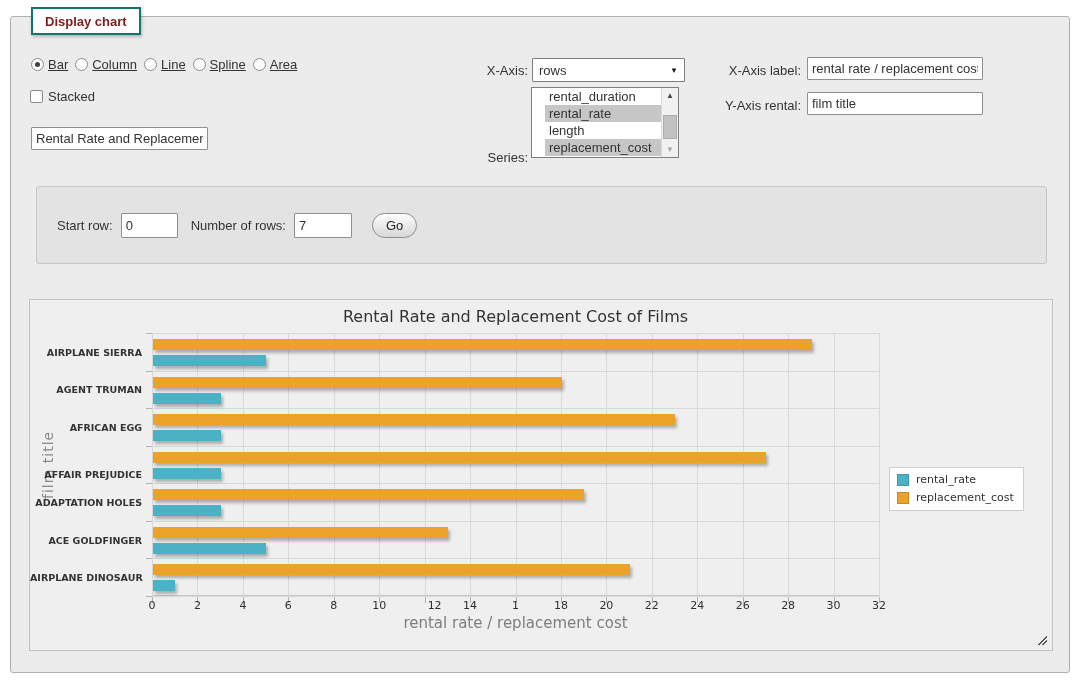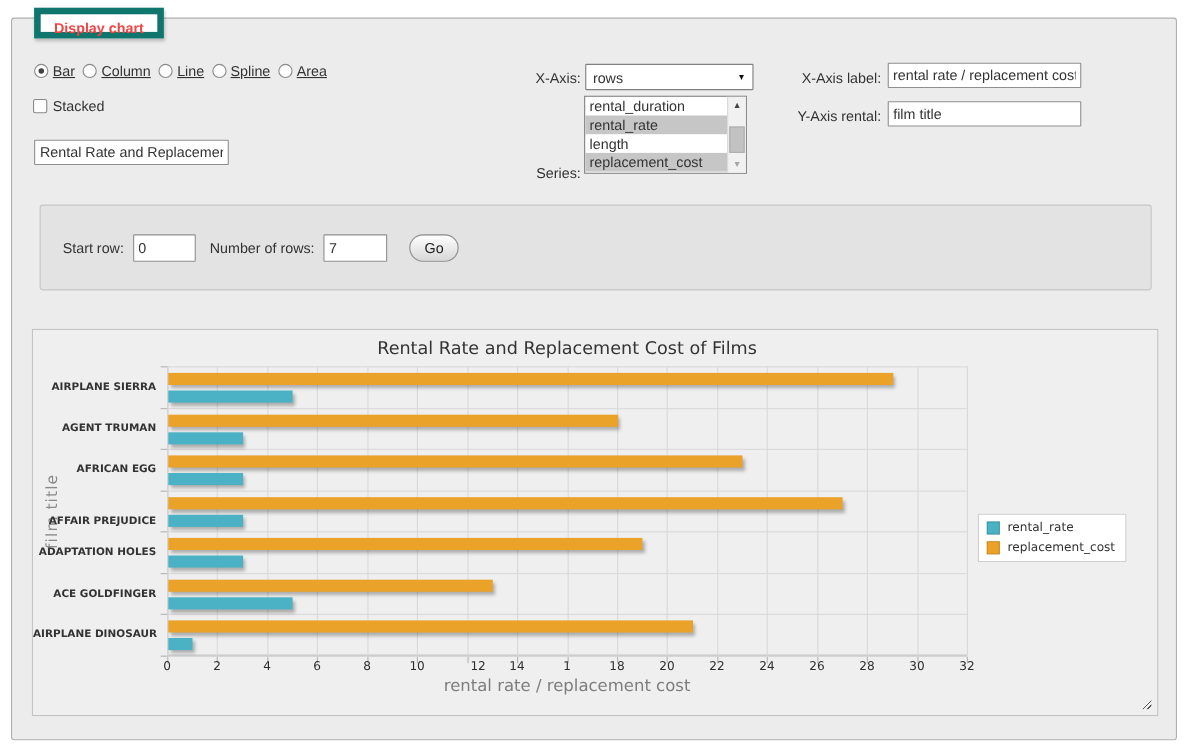--- a/index.html
+++ b/index.html
@@ -2,42 +2,42 @@
 <html><head>
 <meta charset="utf-8">
 <style>
   * { margin:0; padding:0; box-sizing:border-box; }
   html,body { width:1081px; height:681px; background:#ffffff; font-family:"Liberation Sans", sans-serif; font-size:13px; color:#333; }
 
   
   #fieldset { position:absolute; left:10px; top:16px; width:1060px; height:657px;
     background:#ececec; border:1px solid #b0b0b0; border-radius:3px; }
   #fieldset-legend { position:absolute; left:20px; top:-10px; height:28px; padding:0 12px;
-    background:#ffffff; border:6px solid #0f766e; box-shadow:1px 2px 3px rgba(0,0,0,0.22);
-    font-weight:bold; font-size:13px; line-height:26px; color:#ef4444; }
+    background:#ffffff; border:2px solid #0f766e; box-shadow:1px 2px 3px rgba(0,0,0,0.22);
+    font-weight:bold; font-size:13px; line-height:26px; color:#7f1d1d; }
 
   
   .caption { position:absolute; text-align:right; color:#333; }
   input.txt { position:absolute; height:23px; border:1px solid #8f8f8f; background:#fff;
     font-family:"Liberation Sans", sans-serif; font-size:13px; color:#333; padding:0 4px; border-radius:1px; }
   #radio-row { position:absolute; left:20px; top:40px; display:flex; align-items:center; gap:7px;text-decoration:underline; }
   .radio-opt { display:flex; align-items:center; gap:4px; cursor:default; }
   .radio { width:13px; height:13px; border:1px solid #8a8a8a; border-radius:50%; background:#fdfdfd; position:relative; }
   .radio.checked::after { content:""; position:absolute; left:3px; top:3px; width:5px; height:5px; border-radius:50%; background:#404040; }
   #stacked-row { position:absolute; left:19px; top:72px; display:flex; align-items:center; gap:5px; }
   .checkbox { width:13px; height:13px; border:1px solid #8a8a8a; border-radius:2px; background:#fdfdfd; }
 
   .select-box { position:absolute; left:521px; top:41px; width:153px; height:24px; background:#fff;
     border:1px solid #7f7f7f; border-radius:1px; display:flex; align-items:center; }
   .select-value { flex:1; padding-left:6px; }
   .select-arrow { width:20px; text-align:center; font-size:9px; color:#111; }
 
   #series-list { position:absolute; left:520px; top:70px; width:148px; height:71px;
     background:#fff; border:1px solid #7f7f7f; display:flex; }
-  #series-options { flex:1; overflow:hidden; }
+  #series-options { flex:1; overflow:hidden;margin-left:13px; }
   .series-option { height:17px; line-height:17px; padding-left:4px; white-space:nowrap; }
   .series-option.sel { background:#c6c6c6; }
   #series-scrollbar { width:17px; background:#f1f1f1; border-left:1px solid #d9d9d9; position:relative; }
   .scroll-btn { position:absolute; left:0; width:16px; height:15px; text-align:center; font-size:8px; line-height:15px; }
   #scroll-up { top:0; color:#444; }
   #scroll-down { bottom:0; color:#a5a5a5; }
   #scroll-thumb { position:absolute; left:1px; top:27px; width:14px; height:24px; background:#c2c2c2; border:1px solid #adadad; }
 
   
   #rows-panel { position:absolute; left:25px; top:169px; width:1011px; height:78px;

